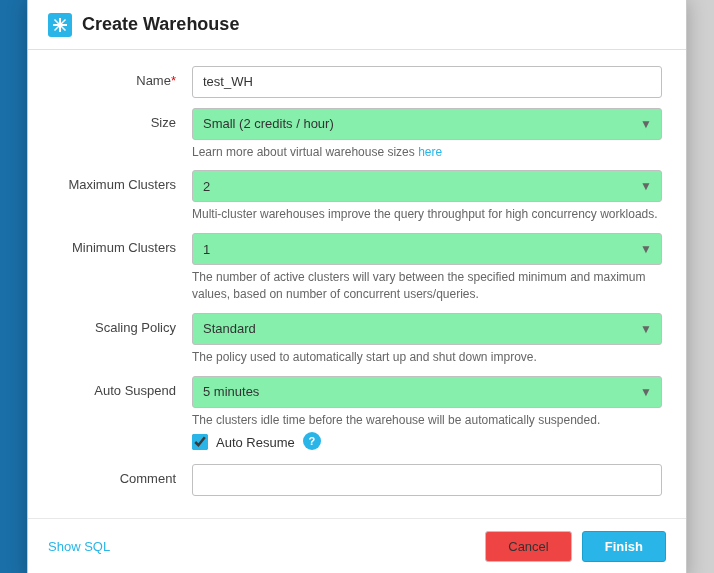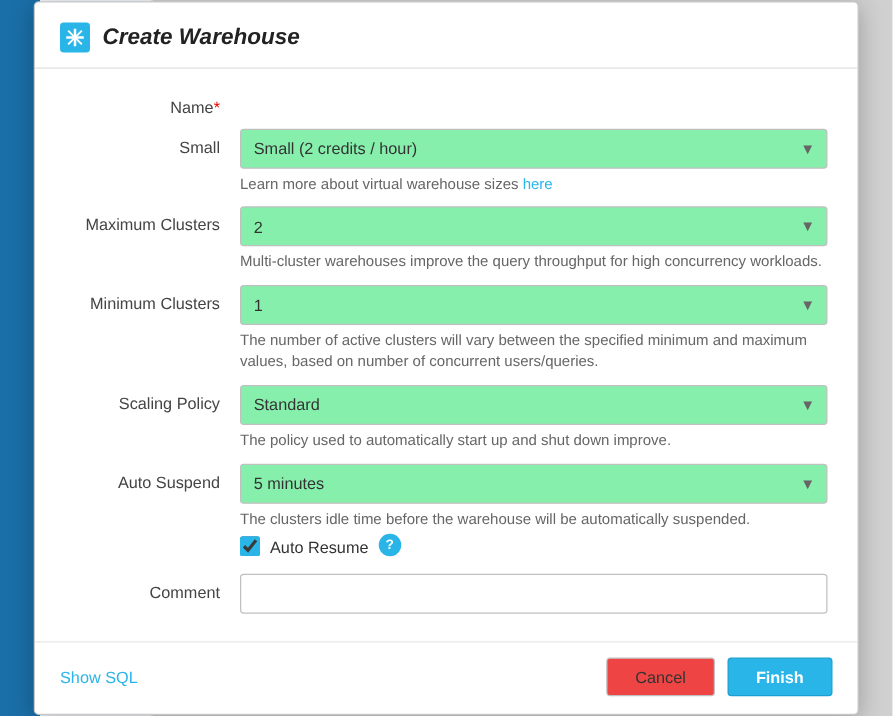--- a/index.html
+++ b/index.html
@@ -72,21 +72,20 @@
       justify-content: center;
       color: white;
       font-size: 14px;
       flex-shrink: 0;
     }
 
     .dialog-title {
       font-size: 18px;
       font-weight: 600;
       color: #222;
-      font-style: italic;
     }
 
     .dialog-body {
       padding: 16px 24px 12px 24px;
     }
 
     .form-row {
       display: flex;
       align-items: flex-start;
       margin-bottom: 10px;
@@ -261,24 +260,27 @@
       </div>
       <span class="dialog-title">Create Warehouse</span>
     </div>
 
     <div class="dialog-body">
 
       <div class="form-row">
         <div class="form-label">
           <span>Name</span><span class="required">*</span>
         </div>
-      </div>
-
-      <div class="form-row">
-        <div class="form-label">Small</div>
+        <div class="form-control-wrap">
+          <input class="form-input" type="text" value="test_WH" style="">
+        </div>
+      </div>
+
+      <div class="form-row">
+        <div class="form-label">Size</div>
         <div class="form-control-wrap">
           <div class="form-select-wrap">
             <select class="form-select">
               <option>X-Small  (1 credit / hour)</option>
               <option selected="">Small  (2 credits / hour)</option>
               <option>Medium  (4 credits / hour)</option>
               <option>Large  (8 credits / hour)</option>
               <option>X-Large  (16 credits / hour)</option>
             </select>
             <span class="select-chevron">▼</span>

